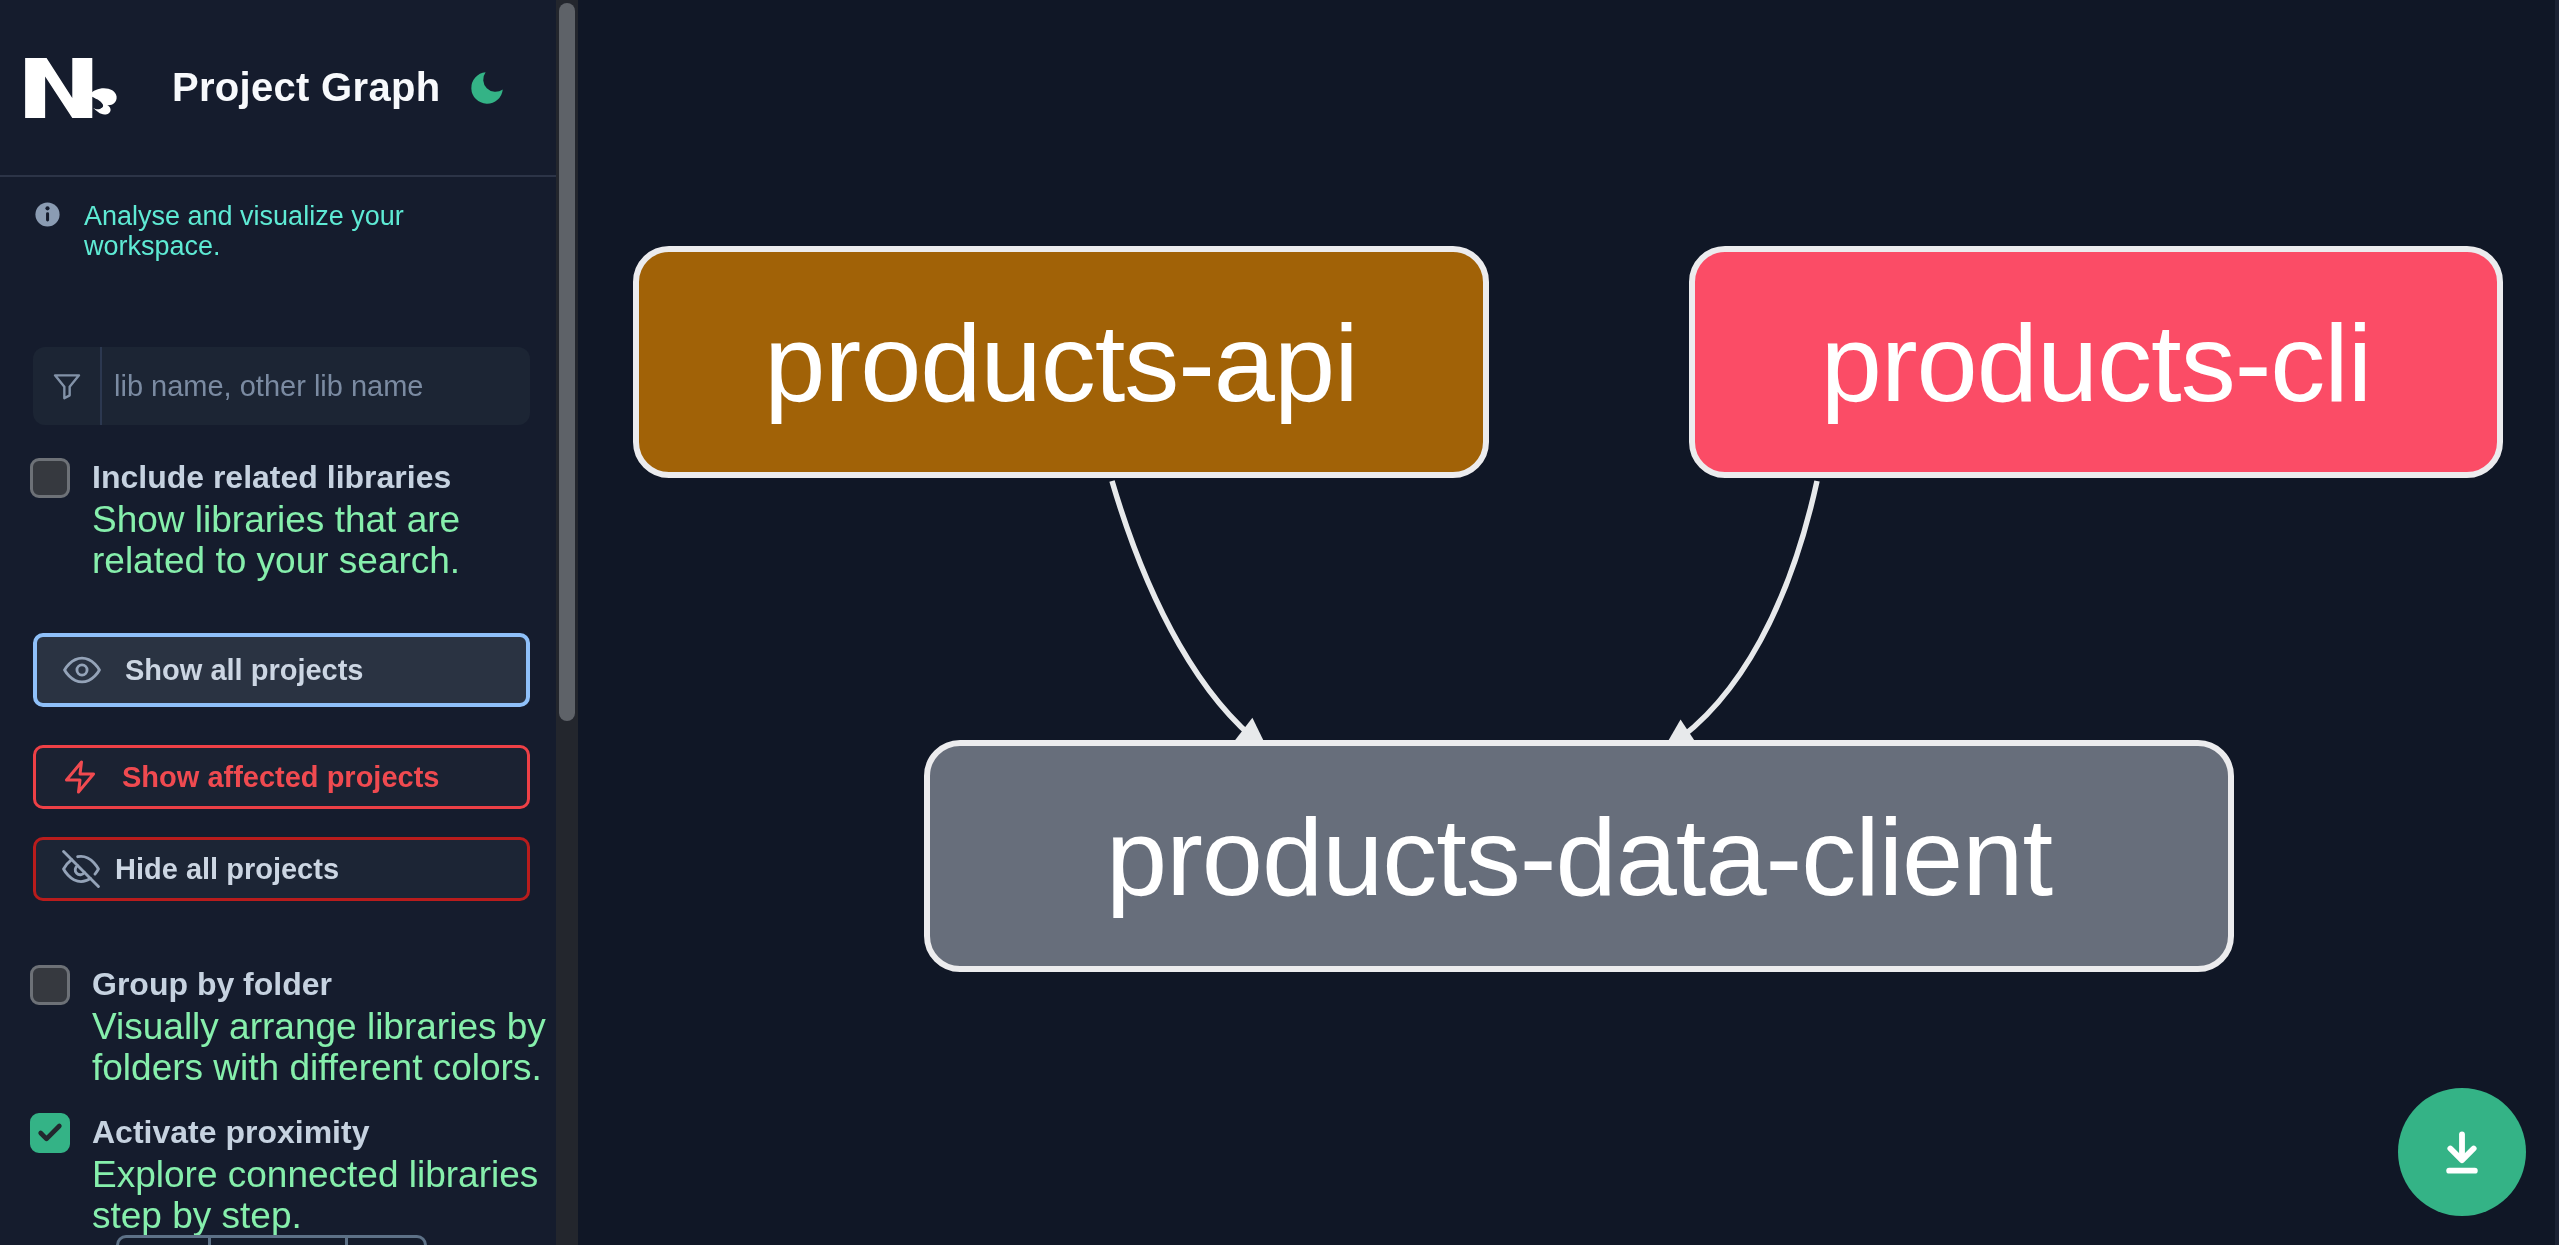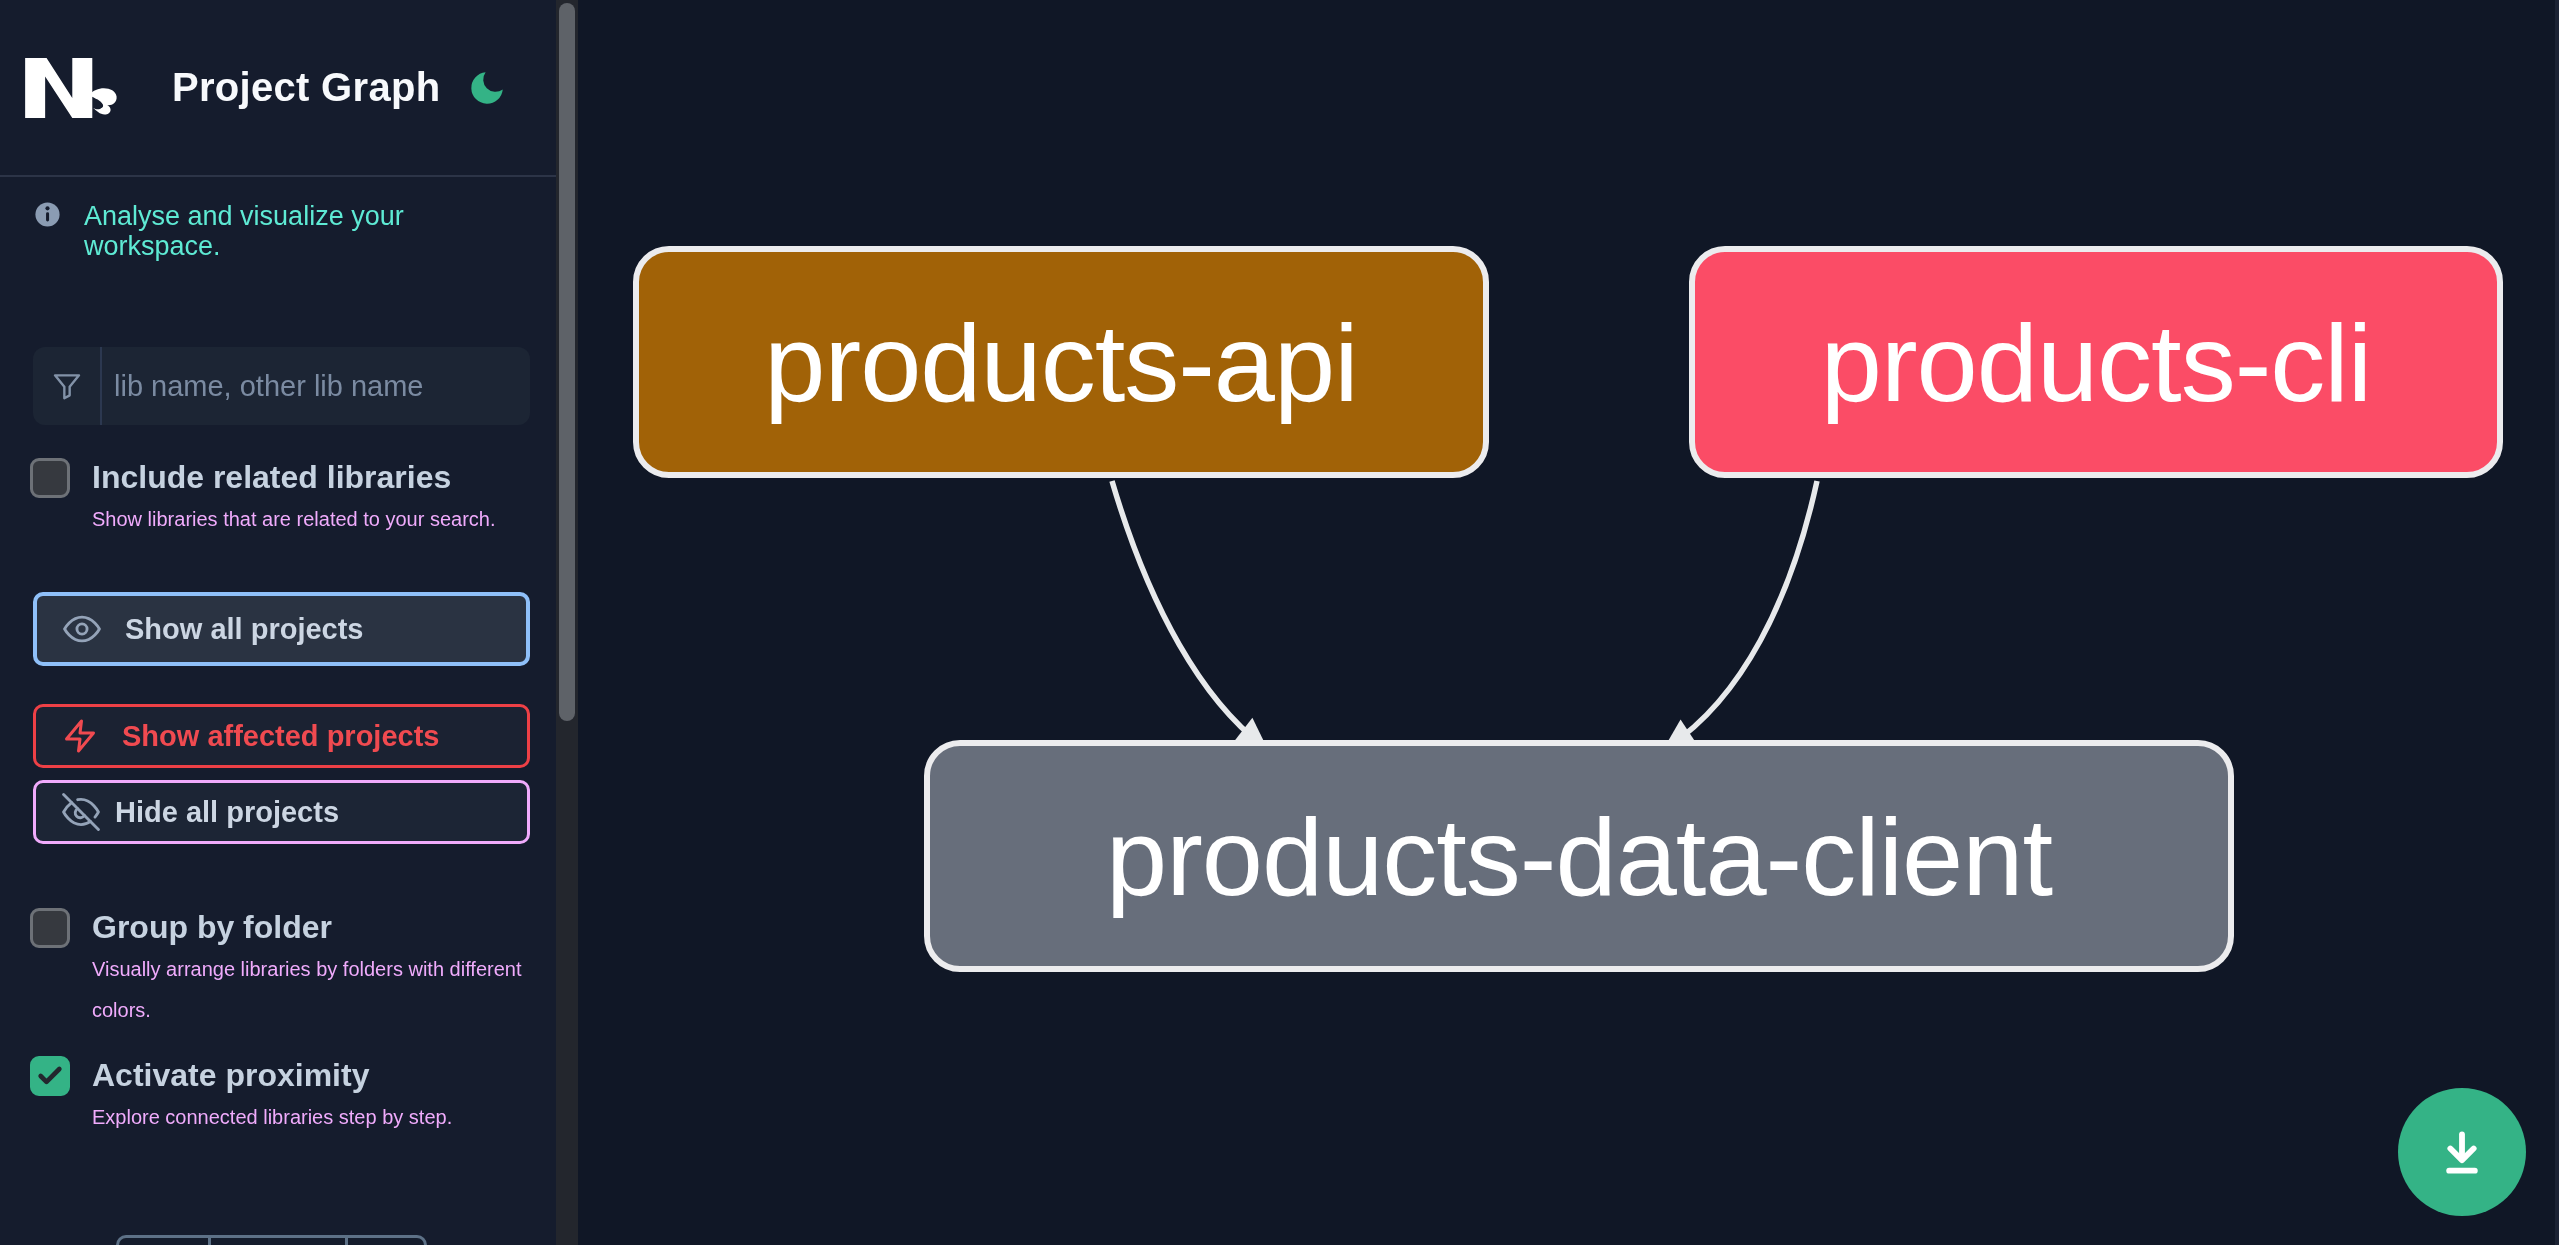--- a/index.html
+++ b/index.html
@@ -50,39 +50,39 @@
   .cr-proximity{margin-top:24px;}
   .checkbox{
     width:40px;height:40px;border-radius:9px;box-sizing:border-box;flex:0 0 auto;
     background:#36393f;border:3px solid #6d7177;margin-top:1px;cursor:pointer;
     display:flex;align-items:center;justify-content:center;
   }
   .checkbox.checked{background:#34b386;border-color:#34b386;}
   .checkbox svg{display:none;}
   .checkbox.checked svg{display:block;}
   .check-label{font-size:32px;font-weight:700;color:#c6d2e0;line-height:40px;}
-  .check-desc{font-size:20px;font-weight:400;color:#f0abfc;line-height:41px;width:462px;margin-top:2px;}
+  .check-desc{font-size:37px;font-weight:400;color:#86efac;line-height:41px;width:462px;margin-top:2px;}
   .sb-btn{
     display:flex;align-items:center;gap:24px;
     width:497px;box-sizing:border-box;margin-left:33px;
     border-radius:10px;padding:0 26px;cursor:pointer;
     font-family:"Liberation Sans", sans-serif;
     font-size:29px;font-weight:700;
   }
   .btn-show-all{
     margin-top:52px;height:74px;
     background:#2a3342;border:4px solid #8fc0f9;color:#ccd6e3;
   }
   .btn-affected{
     margin-top:38px;height:64px;
     background:#1b2232;border:3px solid #ee4046;color:#f04a50;
   }
   .btn-hide{
-    margin-top:12px;height:64px;
-    background:#1c2535;border:3px solid #f0abfc;color:#ccd6e3;gap:15px;
+    margin-top:28px;height:64px;
+    background:#1c2535;border:3px solid #b91c1c;color:#ccd6e3;gap:15px;
   }
   
   .stepper{position:absolute;bottom:0;left:116px;display:flex;height:10px;}
   .stepper .seg{
     box-sizing:border-box;height:14px;background:#141c2c;
     border:3px solid #5d7187;border-bottom:none;cursor:pointer;
   }
   .seg-minus{width:95px;border-radius:10px 0 0 0;}
   .seg-value{width:140px;margin-left:-3px;}
   .seg-plus{width:82px;margin-left:-3px;border-radius:0 10px 0 0;}

